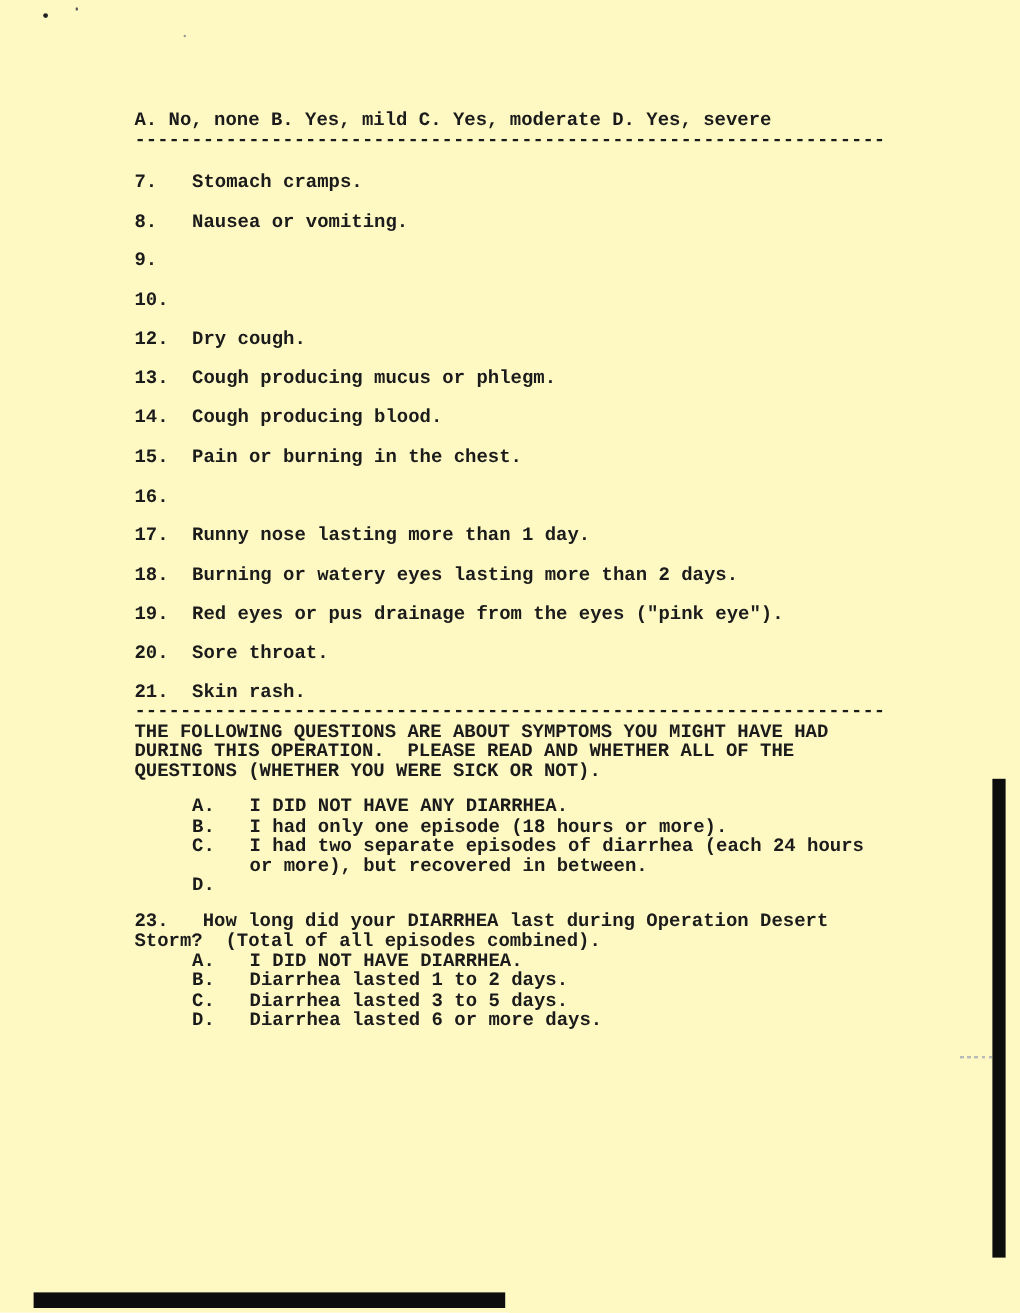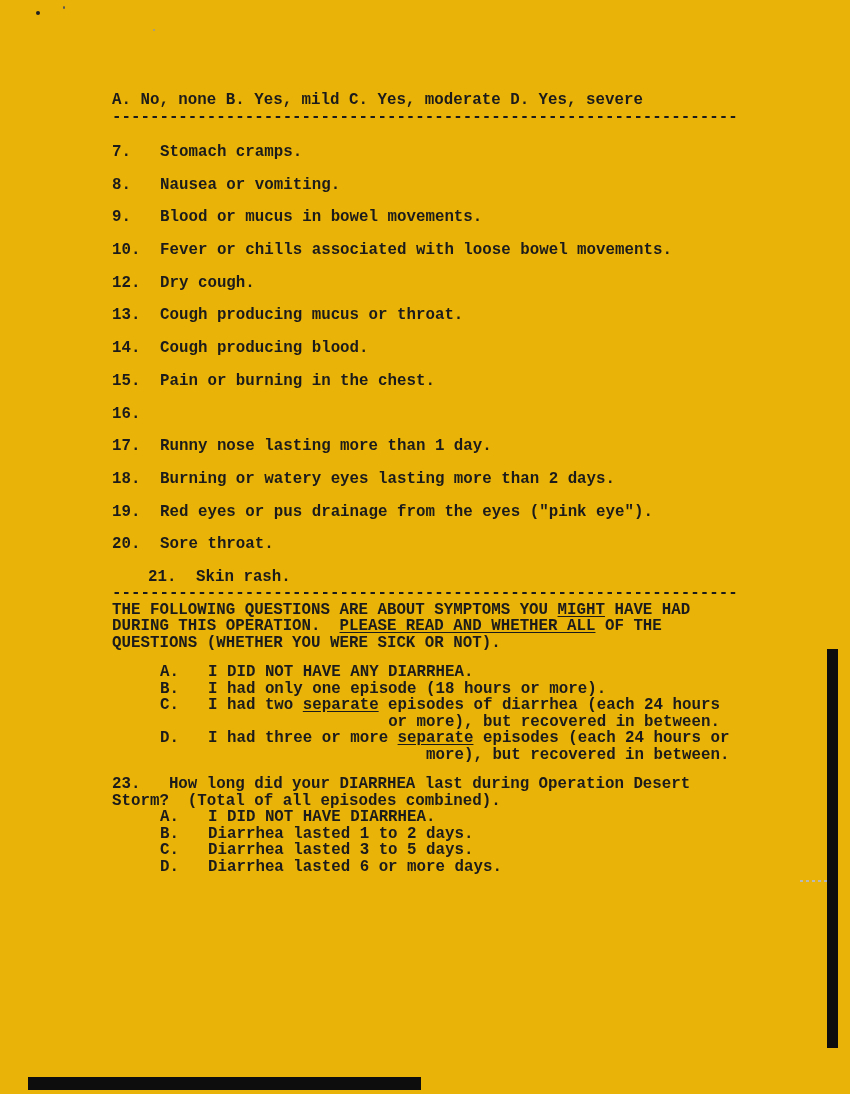--- a/index.html
+++ b/index.html
@@ -1,21 +1,21 @@
 <!DOCTYPE html>
 <html><head>
 <meta charset="utf-8">
 <style>
   * { margin:0; padding:0; box-sizing:border-box; }
   html,body { background:#ffffff; }
   .page {
     position:relative;
     width:850px;
     height:1094px;
-    background:#eab308;
+    background:#fef9c3;
     overflow:hidden;
     font-family:"Liberation Mono","DejaVu Sans Mono",monospace;
     font-weight:700;
     font-size:15.8px;
     line-height:16.5px;
     color:#1b1b1b;
   }
   .content {
     position:absolute;
     left:112px;
@@ -24,29 +24,29 @@
   }
   .scale-line { white-space:nowrap; }
   .divider {
     white-space:nowrap;
     overflow:hidden;
     width:100%;
     letter-spacing:0;
   }
   .items { margin-top:19px; }
   .item { display:flex; margin-bottom:16.2px; }
-  .item:last-child { margin-bottom:0;margin-left:36px; }
+  .item:last-child { margin-bottom:0; }
   .num { flex:0 0 48px; width:48px; }
   .para { white-space:pre-wrap; }
   .note { margin-top:0; }
   .question { margin-top:13px; }
   .opt { display:flex; margin-left:48px; }
   .letter { flex:0 0 48px; width:48px; }
-  .opt-text { white-space:pre-wrap;text-align:right; }
-  .u { text-decoration:underline; text-underline-offset:2px; }
+  .opt-text { white-space:pre-wrap; }
+  .u { text-underline-offset:2px; }
 
   
   .artifact-vbar {
     position:absolute;
     left:827px; top:649px;
     width:11px; height:399px;
     background:#0d0d0d;
   }
   .artifact-hbar {
     position:absolute;
@@ -81,33 +81,31 @@
       <div class="item">
         <span class="num">7.</span>
         <span class="txt">Stomach cramps.</span>
       </div>
       <div class="item">
         <span class="num">8.</span>
         <span class="txt">Nausea or vomiting.</span>
       </div>
       <div class="item">
         <span class="num">9.</span>
-        <span class="txt">Blood or mucus in bowel movements.</span>
       </div>
       <div class="item">
         <span class="num">10.</span>
-        <span class="txt">Fever or chills associated with loose bowel movements.</span>
       </div>
       <div class="item">
         <span class="num">12.</span>
         <span class="txt">Dry cough.</span>
       </div>
       <div class="item">
         <span class="num">13.</span>
-        <span class="txt">Cough producing mucus or throat.</span>
+        <span class="txt">Cough producing mucus or phlegm.</span>
       </div>
       <div class="item">
         <span class="num">14.</span>
         <span class="txt">Cough producing blood.</span>
       </div>
       <div class="item">
         <span class="num">15.</span>
         <span class="txt">Pain or burning in the chest.</span>
       </div>
       <div class="item">
@@ -150,22 +148,20 @@
         <span class="letter">B.</span>
         <span class="opt-text"><span>I had only one episode (18 hours or more).</span></span>
       </div>
       <div class="opt">
         <span class="letter">C.</span>
         <span class="opt-text"><span>I had two </span><span class="u">separate</span><span> episodes of diarrhea (each 24 hours
 or more), but recovered in between.</span></span>
       </div>
       <div class="opt">
         <span class="letter">D.</span>
-        <span class="opt-text"><span>I had three or more </span><span class="u">separate</span><span> episodes (each 24 hours or
-more), but recovered in between.</span></span>
       </div>
     </div>
 
     <div class="question">
       <div class="para">23.   How long did your DIARRHEA last during Operation Desert
 Storm?  (Total of all episodes combined).</div>
       <div class="opt">
         <span class="letter">A.</span>
         <span class="opt-text"><span>I DID NOT HAVE DIARRHEA.</span></span>
       </div>

